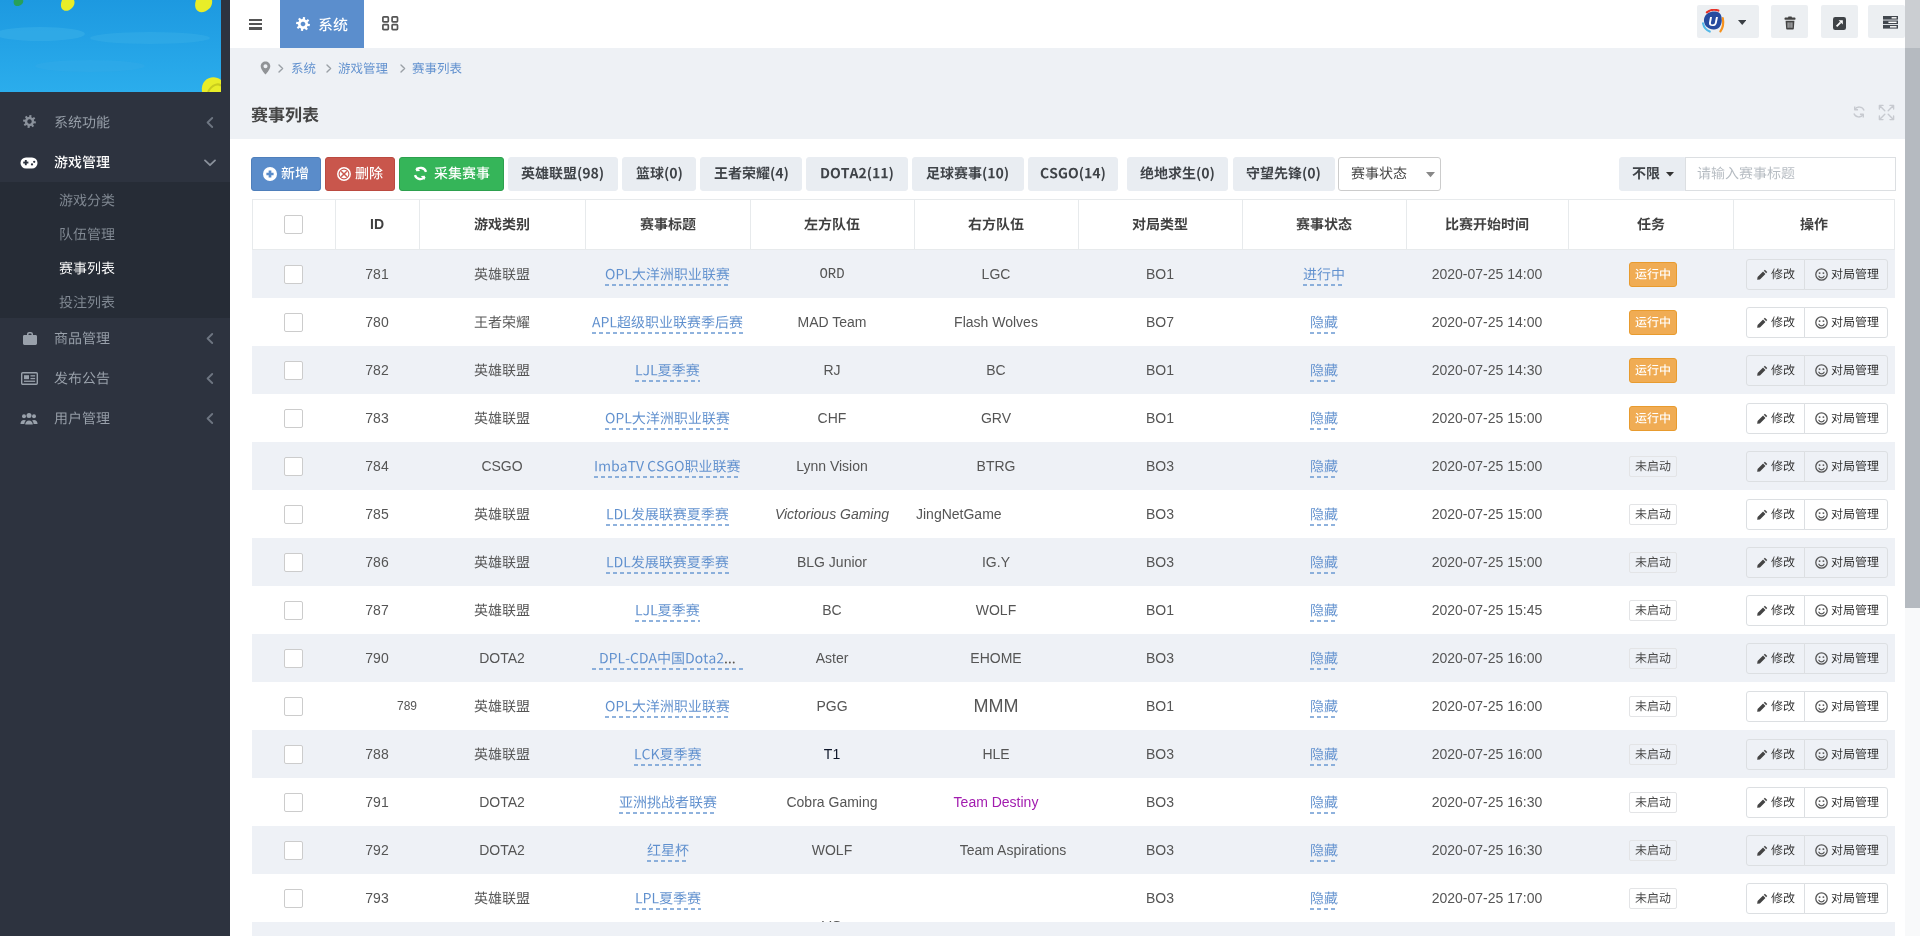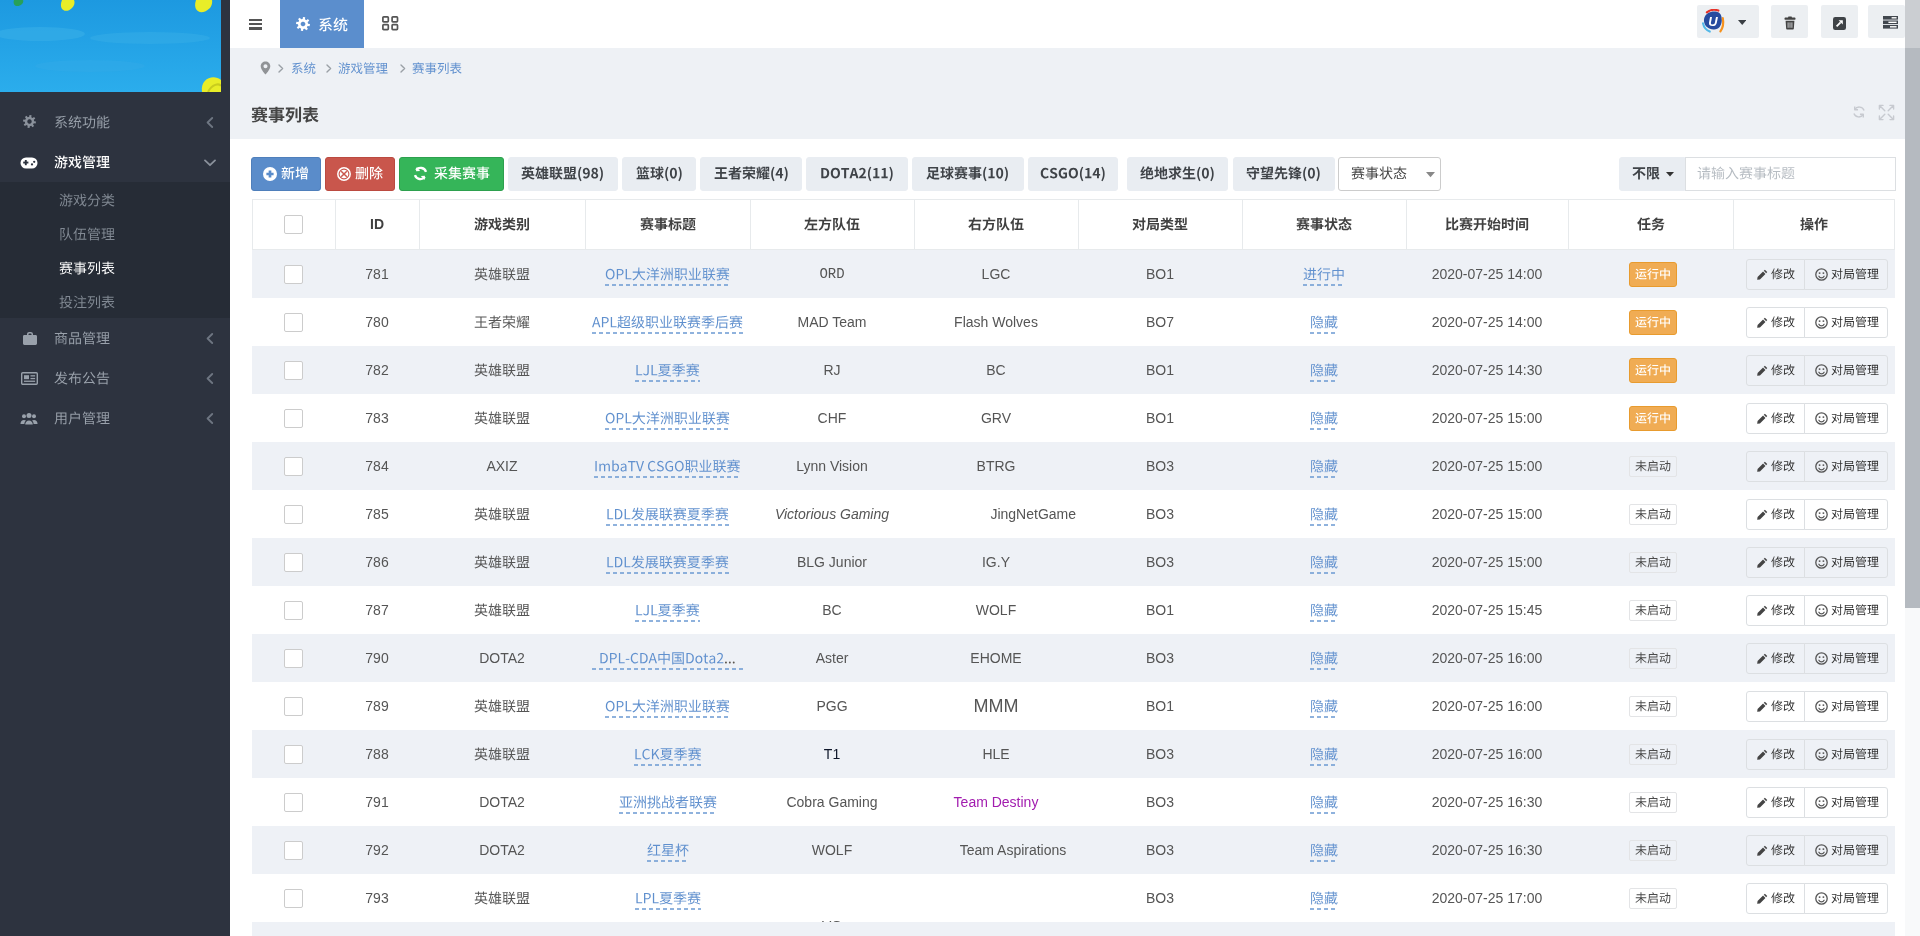--- a/index.html
+++ b/index.html
@@ -998,21 +998,21 @@
     <g transform="translate(0 11.40) scale(0.012000)" fill="#333">
       <use href="#G400_5BF9" x="0"></use>
       <use href="#G400_5C40" x="1000"></use>
       <use href="#G400_7BA1" x="2000"></use>
       <use href="#G400_7406" x="3000"></use>
     </g>
   </svg>
 <div style="position:absolute;left:252.0px;top:442.0px;width:1643.0px;height:48.0px;background:#eef1f6"></div>
 <div style="position:absolute;left:284.0px;top:456.5px;width:19.0px;height:19.0px;background:#fff;border:1px solid #ccc;border-radius:2px;box-sizing:border-box"></div>
 <div style="position:absolute;left:337.0px;top:455.5px;width:80px;height:21px;font-size:14px;font-weight:normal;color:#555555;text-align:center;line-height:21px;">784</div>
-<div style="position:absolute;left:432.0px;top:455.5px;width:140px;height:21px;font-size:14px;font-weight:normal;color:#555555;text-align:center;line-height:21px;">AXIZ</div>
+<div style="position:absolute;left:432.0px;top:455.5px;width:140px;height:21px;font-size:14px;font-weight:normal;color:#555555;text-align:center;line-height:21px;">CSGO</div>
 <svg style="position:absolute;left:594.3px;top:457.7px;z-index:5;overflow:visible" width="148" height="18">
     <g transform="translate(0 13.30) scale(0.014000)" fill="#6090ce">
       <use href="#G400_49" x="0"></use>
       <use href="#G400_6D" x="293"></use>
       <use href="#G400_62" x="1219"></use>
       <use href="#G400_61" x="1837"></use>
       <use href="#G400_54" x="2400"></use>
       <use href="#G400_56" x="2999"></use>
       <use href="#G400_43" x="3798"></use>
       <use href="#G400_53" x="4436"></use>
@@ -1099,21 +1099,21 @@
       <use href="#G400_8D5B" x="4774"></use>
       <use href="#G400_590F" x="5774"></use>
       <use href="#G400_5B63" x="6774"></use>
       <use href="#G400_8D5B" x="7774"></use>
     </g>
   </svg>
 <svg style="position:absolute;left:606.1px;top:523.8px" width="123" height="2">
     <line x1="0" y1="1" x2="123" y2="1" stroke="#6b99d2" stroke-width="1.3" stroke-dasharray="4 3"></line>
   </svg>
 <div style="position:absolute;left:752.0px;top:503.5px;width:160px;height:21px;font-size:14px;font-weight:normal;color:#555555;text-align:center;line-height:21px;font-style:italic;">Victorious Gaming</div>
-<div style="position:absolute;left:916.0px;top:503.5px;width:160px;height:21px;font-size:14px;font-weight:normal;color:#555555;text-align:right;line-height:21px;">JingNetGame</div>
+<div style="position:absolute;left:916.0px;top:503.5px;width:160px;height:21px;font-size:14px;font-weight:normal;color:#555555;text-align:left;line-height:21px;">JingNetGame</div>
 <div style="position:absolute;left:1090.0px;top:503.5px;width:140px;height:21px;font-size:14px;font-weight:normal;color:#555555;text-align:center;line-height:21px;">BO3</div>
 <svg style="position:absolute;left:1310.0px;top:505.7px;z-index:5;overflow:visible" width="30" height="18">
     <g transform="translate(0 13.30) scale(0.014000)" fill="#6090ce">
       <use href="#G400_9690" x="0"></use>
       <use href="#G400_85CF" x="1000"></use>
     </g>
   </svg>
 <svg style="position:absolute;left:1310.0px;top:523.8px" width="28" height="2">
     <line x1="0" y1="1" x2="28" y2="1" stroke="#6b99d2" stroke-width="1.3" stroke-dasharray="4 3"></line>
   </svg>
@@ -1386,21 +1386,21 @@
   </svg>
 <svg style="position:absolute;left:1830.5px;top:650.9px;z-index:5;overflow:visible" width="50" height="16">
     <g transform="translate(0 11.40) scale(0.012000)" fill="#333">
       <use href="#G400_5BF9" x="0"></use>
       <use href="#G400_5C40" x="1000"></use>
       <use href="#G400_7BA1" x="2000"></use>
       <use href="#G400_7406" x="3000"></use>
     </g>
   </svg>
 <div style="position:absolute;left:284.0px;top:696.5px;width:19.0px;height:19.0px;background:#fff;border:1px solid #ccc;border-radius:2px;box-sizing:border-box"></div>
-<div style="position:absolute;left:337.0px;top:695.5px;width:80px;height:21px;font-size:14px;font-weight:normal;color:#555555;text-align:center;line-height:21px;">789</div>
+<div style="position:absolute;left:337.0px;top:695.5px;width:80px;height:21px;font-size:12px;font-weight:normal;color:#555555;text-align:right;line-height:21px;">789</div>
 <svg style="position:absolute;left:474.0px;top:697.7px;z-index:5;overflow:visible" width="58" height="18">
     <g transform="translate(0 13.30) scale(0.014000)" fill="#555555">
       <use href="#G400_82F1" x="0"></use>
       <use href="#G400_96C4" x="1000"></use>
       <use href="#G400_8054" x="2000"></use>
       <use href="#G400_76DF" x="3000"></use>
     </g>
   </svg>
 <svg style="position:absolute;left:605.1px;top:697.7px;z-index:5;overflow:visible" width="127" height="18">
     <g transform="translate(0 13.30) scale(0.014000)" fill="#6090ce">

